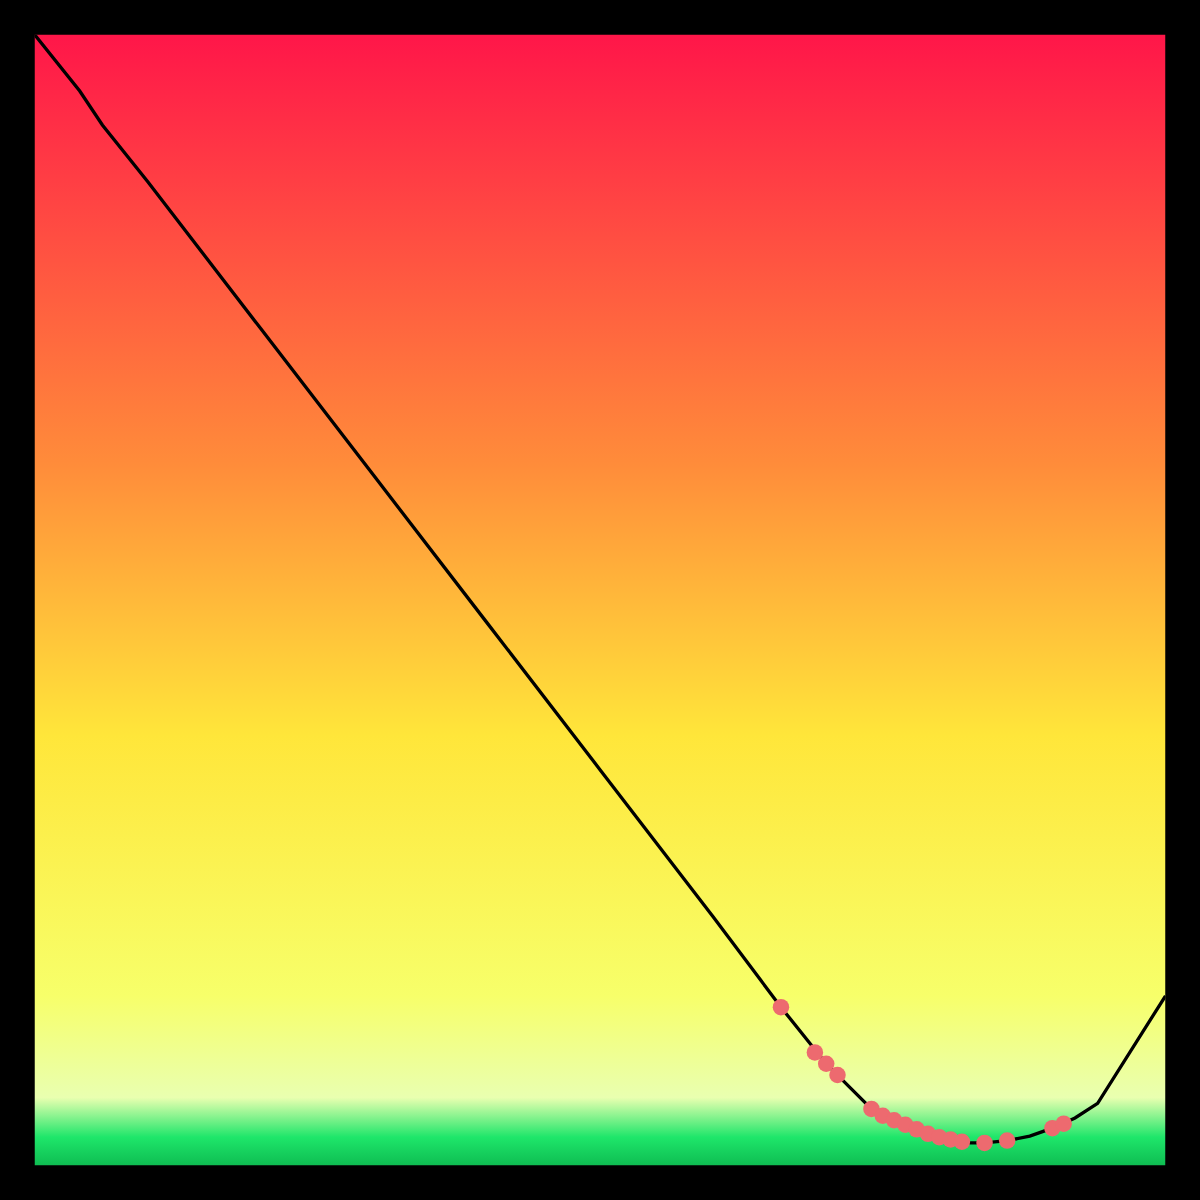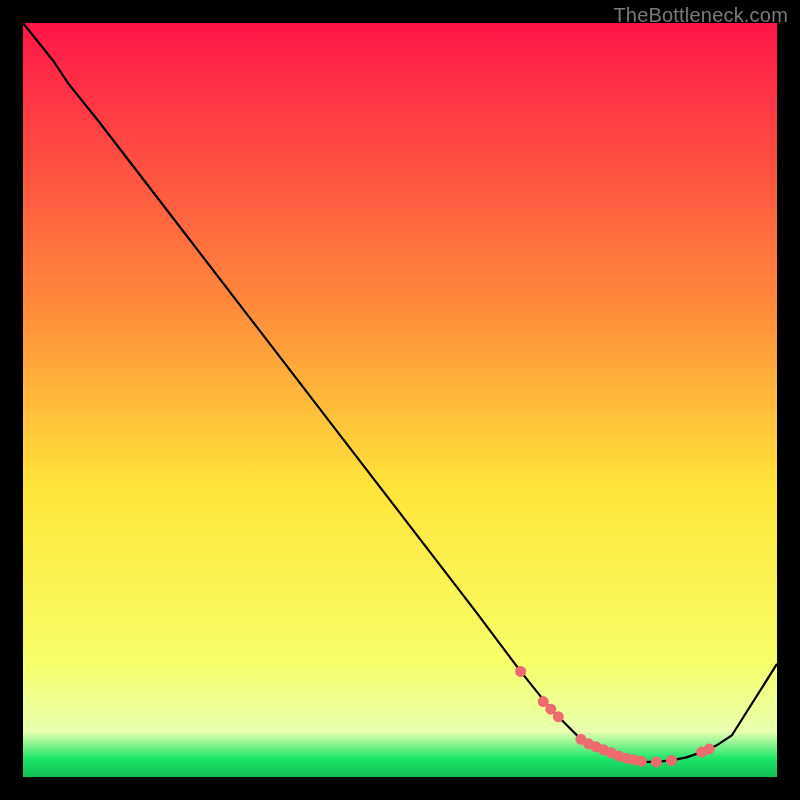--- a/index.html
+++ b/index.html
@@ -35,21 +35,20 @@
     width: 754px;
     height: 754px;
     background: #000;
   }
   svg { display: block; }
 </style>
 </head>
 <body>
 
 <div class="frame">
-  <div class="watermark">TheBottleneck.com</div>
 
   <div class="plot-wrap">
     <svg id="chart-svg" width="754" height="754" viewBox="0 0 754 754">
       <defs>
         <linearGradient id="bgGrad" x1="0" y1="0" x2="0" y2="1">
           <stop id="g0" offset="0%" stop-color="#ff1649"></stop>
           <stop id="g1" offset="38%" stop-color="#ff8c3a"></stop>
           <stop id="g2" offset="62%" stop-color="#ffe63a"></stop>
           <stop id="g3" offset="85%" stop-color="#f7ff6a"></stop>
           <stop id="g4" offset="94%" stop-color="#e9ffb0"></stop>

